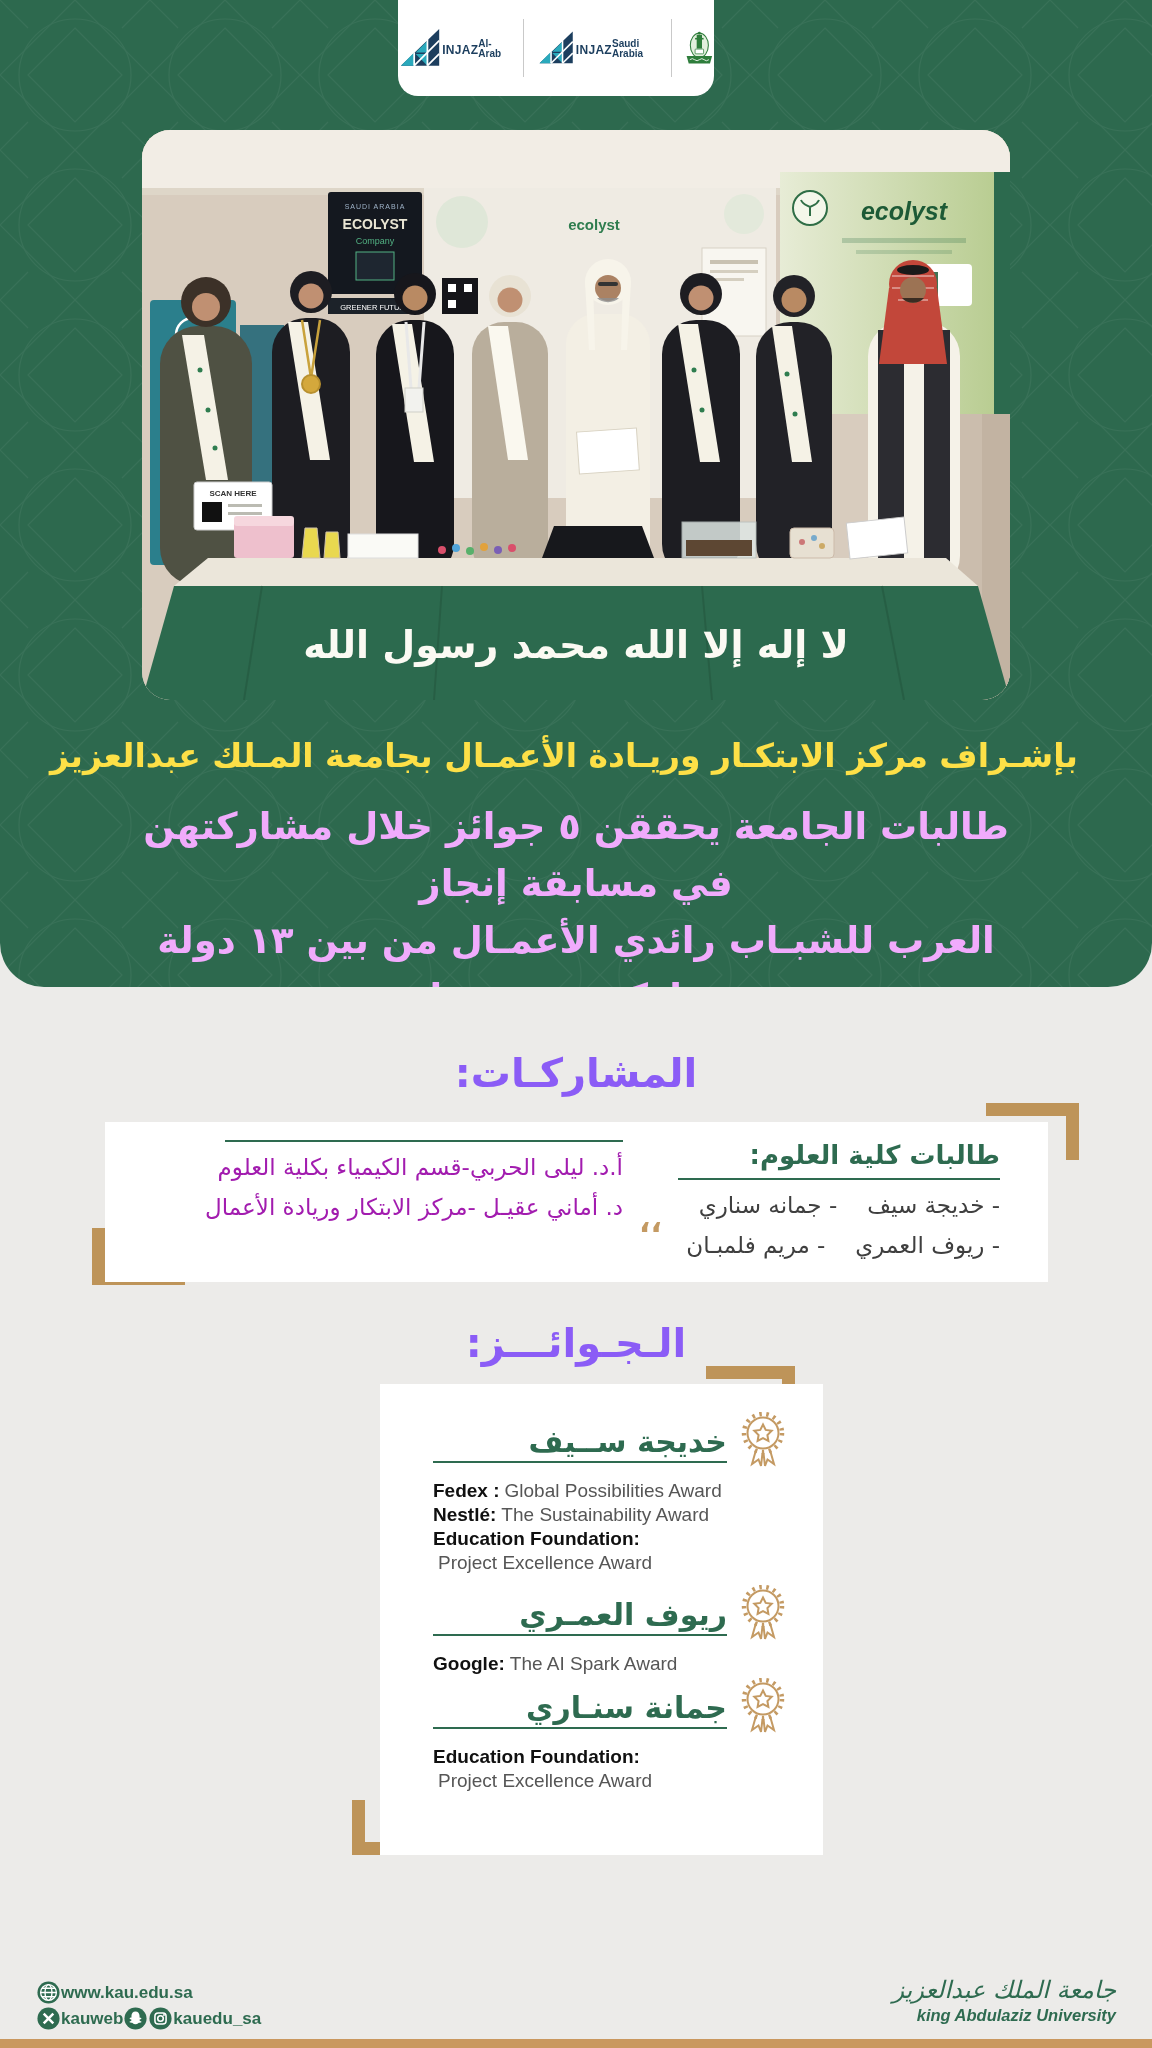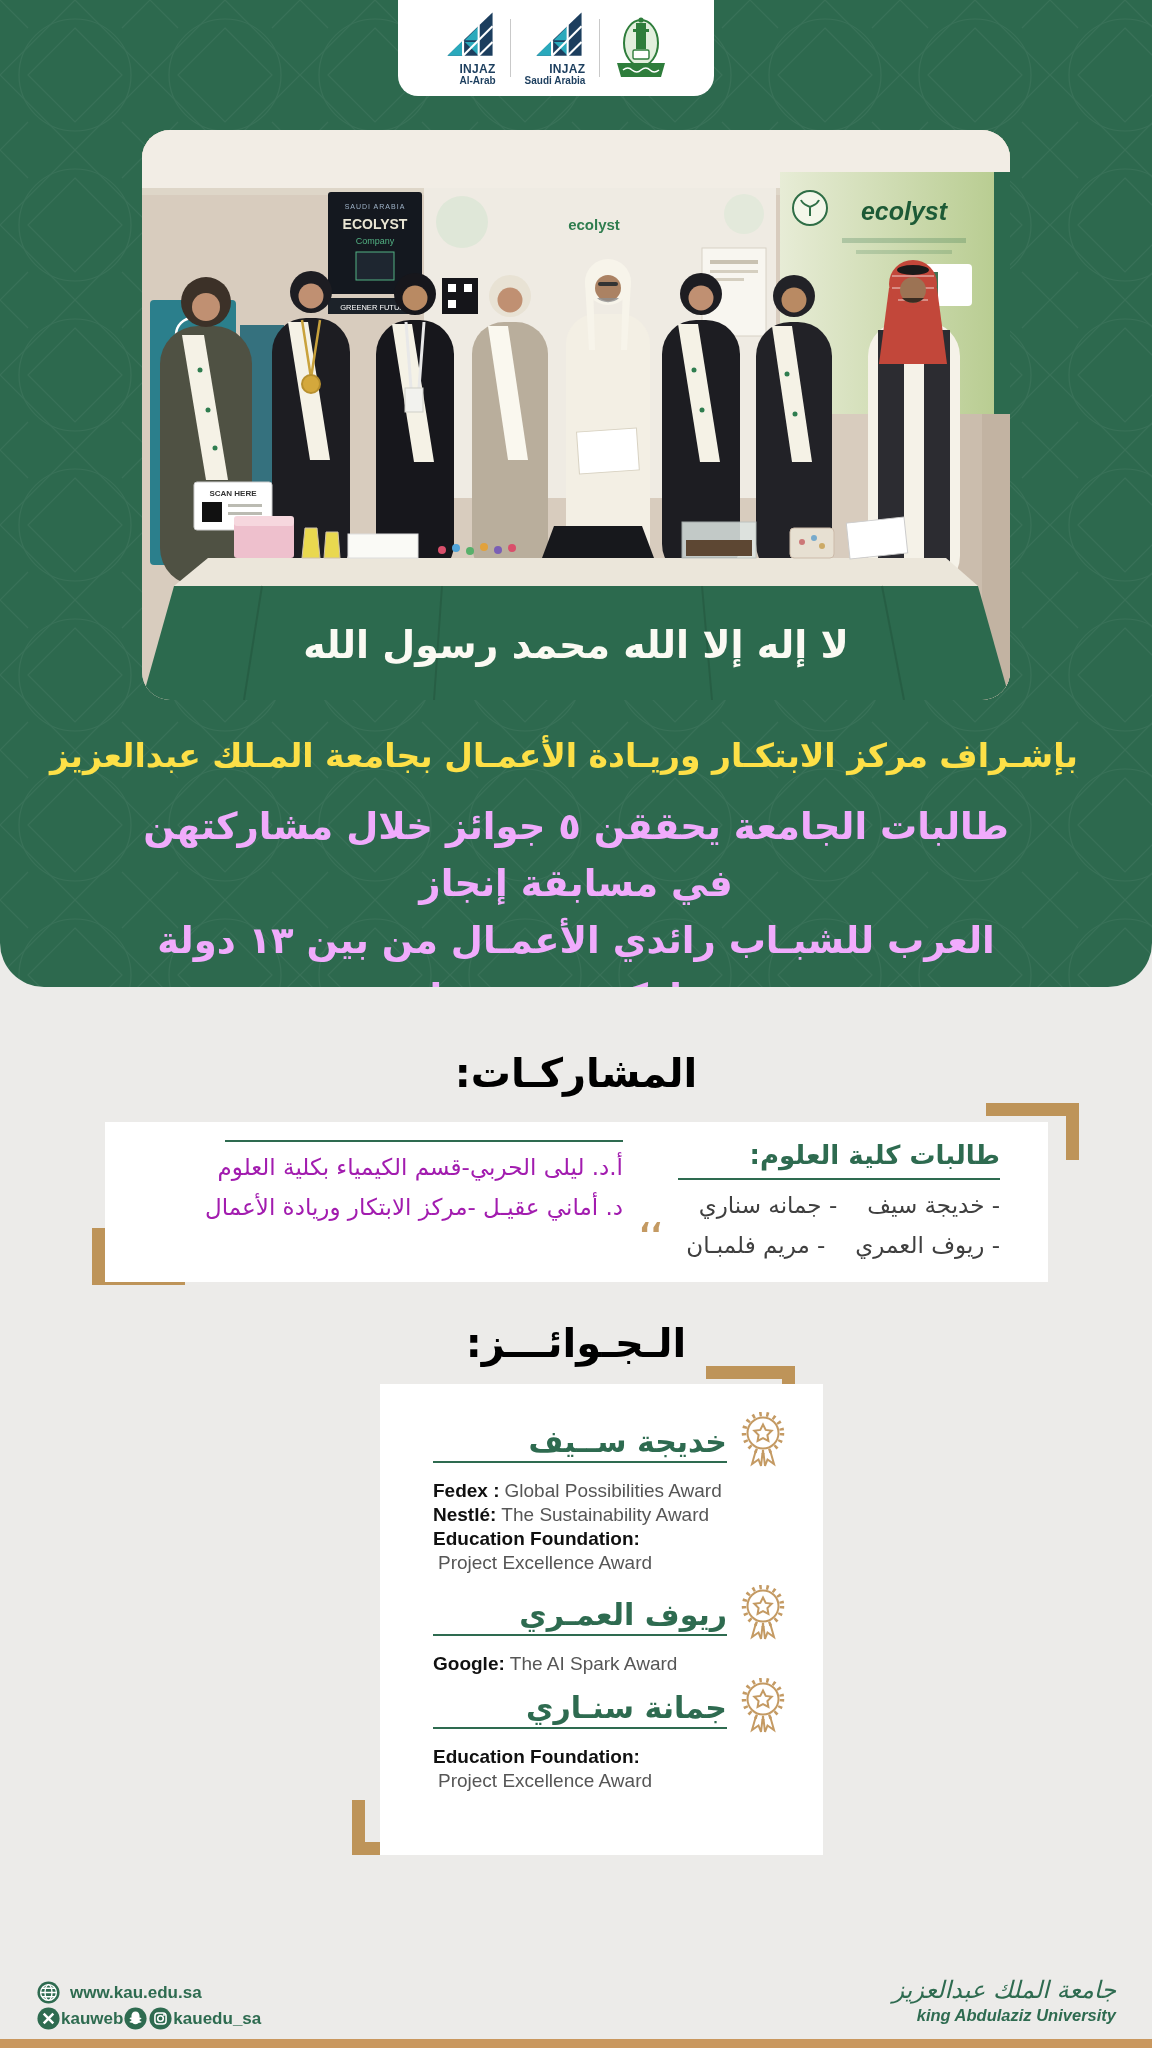--- a/index.html
+++ b/index.html
@@ -6,38 +6,38 @@
   body{font-family:"Liberation Sans",sans-serif;background:#ECEBE9;}
   .ar{font-family:"DejaVu Sans",sans-serif;}
   .page{position:relative;width:1152px;height:2048px;background:#ECEBE9;overflow:hidden;margin:0 auto;}
 
   
   .hero{position:absolute;top:0;left:0;width:1152px;height:987px;background:#2D694E;
         border-radius:0 0 44px 44px;overflow:hidden;}
   .hero .pattern{position:absolute;inset:0;}
   .logo-box{position:absolute;top:0;left:398px;width:316px;height:96px;background:#fff;
             border-radius:0 0 20px 20px;display:flex;align-items:center;justify-content:center;gap:14px;}
-  .injaz{display:flex;flex-direction:column;align-items:flex-end;line-height:1;}
+  .injaz{display:flex;flex-direction:row;align-items:center;line-height:1;}
   .injaz .mark{width:52px;height:50px;}
   .injaz .t1{font-size:12px;font-weight:bold;color:#1C3E5E;margin-top:3px;letter-spacing:.3px;}
   .injaz .t2{font-size:10px;font-weight:bold;color:#1C3E5E;margin-top:1px;}
   .logo-divider{width:1px;height:58px;background:#c9c9c9;}
   .kau-emblem{width:54px;height:66px;}
 
   .photo{position:absolute;top:130px;left:142px;width:868px;height:570px;border-radius:28px;
          overflow:hidden;background:#d8ccbe;}
 
   .supervision{position:absolute;top:736px;left:0;width:1128px;text-align:center;
                font-size:33px;font-weight:bold;color:#fde047;direction:rtl;}
   .announce{position:absolute;top:798px;left:106px;width:940px;text-align:center;direction:rtl;
             font-size:37px;font-weight:bold;color:#f0abfc;line-height:57px;}
 
   
   .section-title{position:absolute;left:0;width:1152px;text-align:center;direction:rtl;
-                 font-size:40px;font-weight:bold;color:#000000;}
+                 font-size:40px;font-weight:bold;color:#8b5cf6;}
   .st-participants{top:1050px;}
   .st-awards{top:1320px;}
 
   
   .p-card{position:absolute;top:1122px;left:105px;width:943px;height:160px;background:#fff;
           display:flex;flex-direction:row;direction:rtl;justify-content:space-between;
           padding:18px 48px 0 40px;box-sizing:border-box;}
   .p-col{direction:rtl;text-align:right;}
   .p-col .head{font-size:26px;font-weight:bold;color:#2E6B50;margin-bottom:8px;}
   .p-col .rule{border-top:2px solid #2E6B50;height:0;margin-left:auto;margin-right:0;}
@@ -64,21 +64,21 @@
   .aw-item{position:relative;}
   .aw-name{direction:rtl;text-align:right;font-size:30px;font-weight:bold;color:#2E6B50;
            padding-bottom:2px;border-bottom:2px solid #2E6B50;}
   .medal{position:absolute;right:-60px;top:-12px;width:48px;height:58px;}
   .aw-lines{direction:ltr;text-align:left;margin:16px 0 10px;font-size:19px;line-height:24px;color:#565656;}
   .aw-lines .org{font-weight:bold;color:#101010;margin-right:5px;}
   .aw-gap1{margin-top:22px;}
   .aw-gap2{margin-top:14px;}
 
   
-  .site-row{position:absolute;left:36px;top:1980px;display:flex;align-items:center;gap:9px;}
+  .site-row{position:absolute;left:36px;top:1980px;display:flex;align-items:center;}
   .social-row{position:absolute;left:36px;top:2006px;display:flex;align-items:center;}
   .f-ic{width:25px;height:25px;display:block;}
   .f-text{font-size:17px;font-weight:bold;color:#2E6B50;}
   .uni-name{position:absolute;right:36px;top:1976px;text-align:right;font-style:italic;}
   .uni-ar{font-size:24px;color:#2E6B50;direction:rtl;}
   .uni-en{font-size:16.5px;font-weight:bold;color:#2E6B50;margin-top:2px;}
   .bottom-bar{position:absolute;left:0;top:2039px;width:1152px;height:9px;background:#C9985F;}
 </style>
 </head>
 <body>

